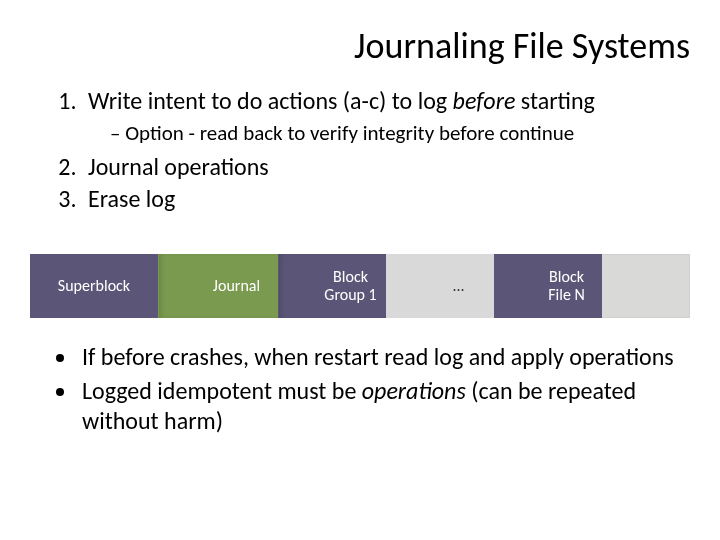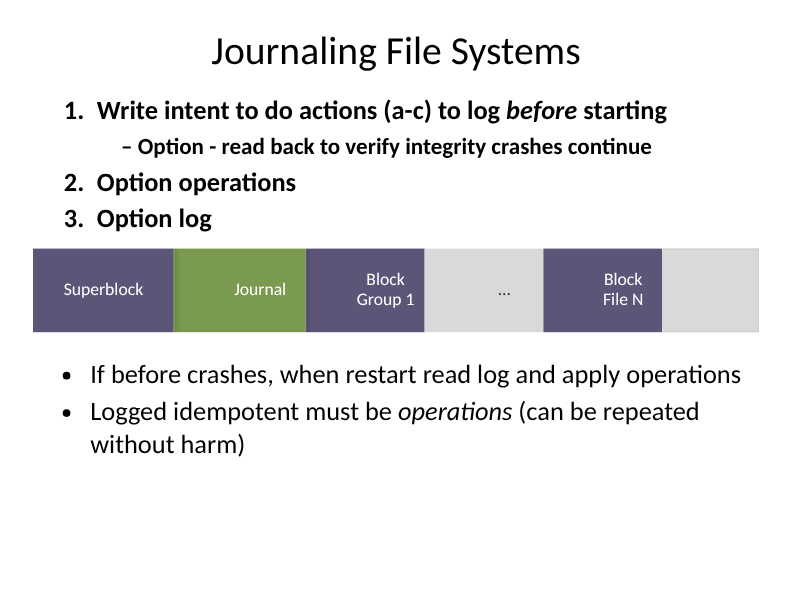--- a/index.html
+++ b/index.html
@@ -4,51 +4,50 @@
 <style>
   * { box-sizing: border-box; margin: 0; padding: 0; }
   html, body { width: 720px; height: 540px; }
   body {
     font-family: Calibri, "Segoe UI", Arial, sans-serif;
     background: #fff;
     color: #000;
     padding: 20px 30px 20px 30px;
   }
   .title {
-    text-align: center;
+    text-align: right;
     font-size: 36px;
     font-weight: 400;
     margin-top: 4px;
     margin-bottom: 18px;
   }
   ol.main {
     list-style: decimal;
     padding-left: 52px;
     font-size: 24px;
     line-height: 1.25;
   }
   ol.main > li {
     margin-bottom: 2px;
     padding-left: 6px;
-    font-weight: bold;
   }
   .sub {
     font-size: 21px;
     padding-left: 22px;
     margin-top: 4px;
     margin-bottom: 6px;
   }
   .dash::before { content: "– "; }
   .italic { font-style: italic; }
 
   .diagram {
     display: flex;
     width: 660px;
-    height: 76px;
-    margin: 12px 0 24px 0;
+    height: 64px;
+    margin: 40px 0 24px 0;
     font-size: 16px;
     color: #fff;
     text-align: center;
     align-items: stretch;
   }
   .diagram .cell {
     display: flex;
     align-items: center;
     justify-content: center;
     line-height: 1.15;
@@ -73,24 +72,24 @@
   ul.bullets > li { margin-bottom: 4px; padding-left: 4px; }
 </style>
 </head>
 <body>
 
 <h1 class="title">Journaling File Systems</h1>
 
 <ol class="main">
   <li>
     <span>Write intent to do actions (a-c) to log </span><span class="italic">before</span><span> starting</span>
-    <div class="sub dash">Option - read back to verify integrity crashes continue</div>
+    <div class="sub dash">Option - read back to verify integrity before continue</div>
   </li>
-  <li>Option operations</li>
-  <li>Option log</li>
+  <li>Journal operations</li>
+  <li>Erase log</li>
 </ol>
 
 <div class="diagram">
   <div class="cell superblock">Superblock</div>
   <div class="cell journal shade-left">Journal</div>
   <div class="cell bg1 shade-left">
     <span>Block</span>
     <span>Group 1</span>
   </div>
   <div class="cell ellipsis">…</div>

